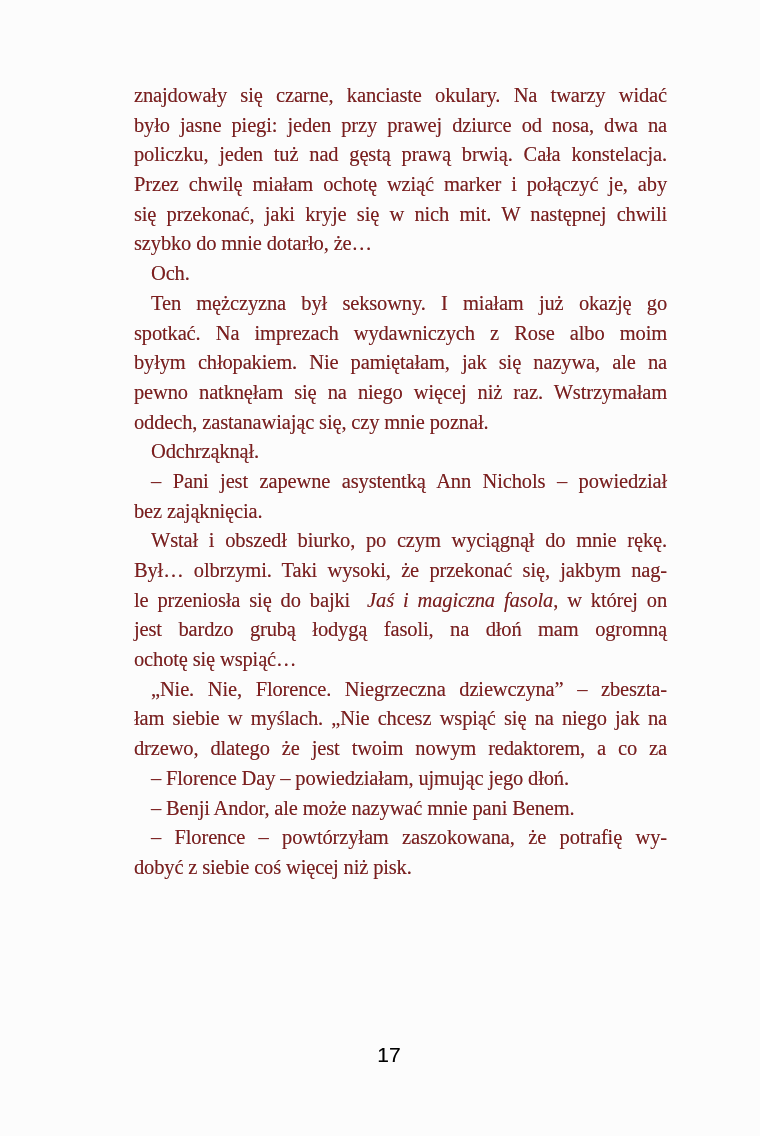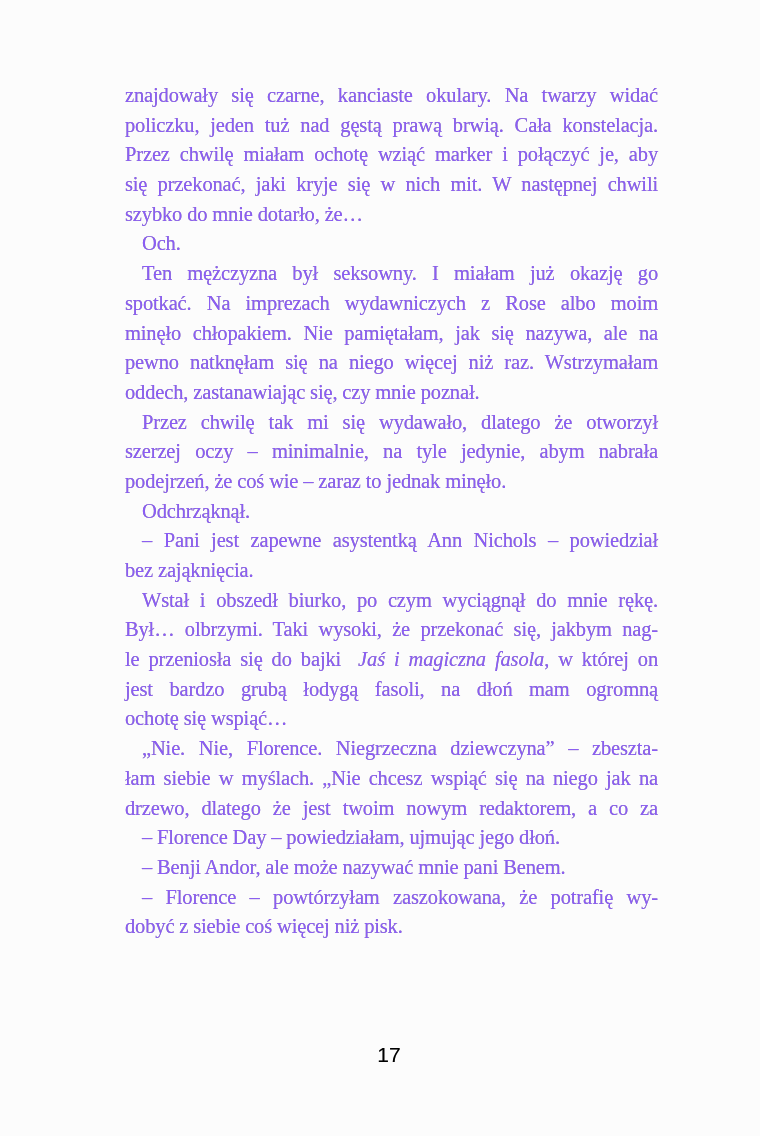--- a/index.html
+++ b/index.html
@@ -14,24 +14,24 @@
     overflow: hidden;
     background: #fcfcfc;
     font-family: "Liberation Serif", serif;
   }
   .page {
     position: absolute;
     inset: 0;
   }
   .text-block {
     position: absolute;
-    left: 125px;
+    left: 134px;
     top: 81px;
     width: 533px;
-    color: #8b5cf6;
+    color: #7f1d1d;
     text-shadow: 0 0 0.6px rgba(63,63,63,0.55);
   }
   .paragraph {
     margin: 0;
     padding: 0;
   }
   .line {
     font-size: 20.5px;
     line-height: 29.7px;
     height: 29.7px;
@@ -64,39 +64,35 @@
     padding-left: 9px;
   }
 </style>
 </head>
 <body>
 
 <main class="page">
   <section class="text-block">
       <div class="paragraph">
         <div class="line"><span>znajdowały się czarne, kanciaste okulary. Na twarzy widać</span></div>
+        <div class="line"><span>było jasne piegi: jeden przy prawej dziurce od nosa, dwa na</span></div>
         <div class="line"><span>policzku, jeden tuż nad gęstą prawą brwią. Cała konstelacja.</span></div>
         <div class="line"><span>Przez chwilę miałam ochotę wziąć marker i połączyć je, aby</span></div>
         <div class="line"><span>się przekonać, jaki kryje się w nich mit. W następnej chwili</span></div>
         <div class="line last"><span>szybko do mnie dotarło, że…</span></div>
       </div>
       <div class="paragraph">
         <div class="line last indent"><span>Och.</span></div>
       </div>
       <div class="paragraph">
         <div class="line indent"><span>Ten mężczyzna był seksowny. I miałam już okazję go</span></div>
         <div class="line"><span>spotkać. Na imprezach wydawniczych z Rose albo moim</span></div>
-        <div class="line"><span>minęło chłopakiem. Nie pamiętałam, jak się nazywa, ale na</span></div>
+        <div class="line"><span>byłym chłopakiem. Nie pamiętałam, jak się nazywa, ale na</span></div>
         <div class="line"><span>pewno natknęłam się na niego więcej niż raz. Wstrzymałam</span></div>
         <div class="line last"><span>oddech, zastanawiając się, czy mnie poznał.</span></div>
-      </div>
-      <div class="paragraph">
-        <div class="line indent"><span>Przez chwilę tak mi się wydawało, dlatego że otworzył</span></div>
-        <div class="line"><span>szerzej oczy – minimalnie, na tyle jedynie, abym nabrała</span></div>
-        <div class="line last"><span>podejrzeń, że coś wie – zaraz to jednak minęło.</span></div>
       </div>
       <div class="paragraph">
         <div class="line last indent"><span>Odchrząknął.</span></div>
       </div>
       <div class="paragraph">
         <div class="line indent"><span>– Pani jest zapewne asystentką Ann Nichols – powiedział</span></div>
         <div class="line last"><span>bez zająknięcia.</span></div>
       </div>
       <div class="paragraph">
         <div class="line indent"><span>Wstał i obszedł biurko, po czym wyciągnął do mnie rękę.</span></div>

